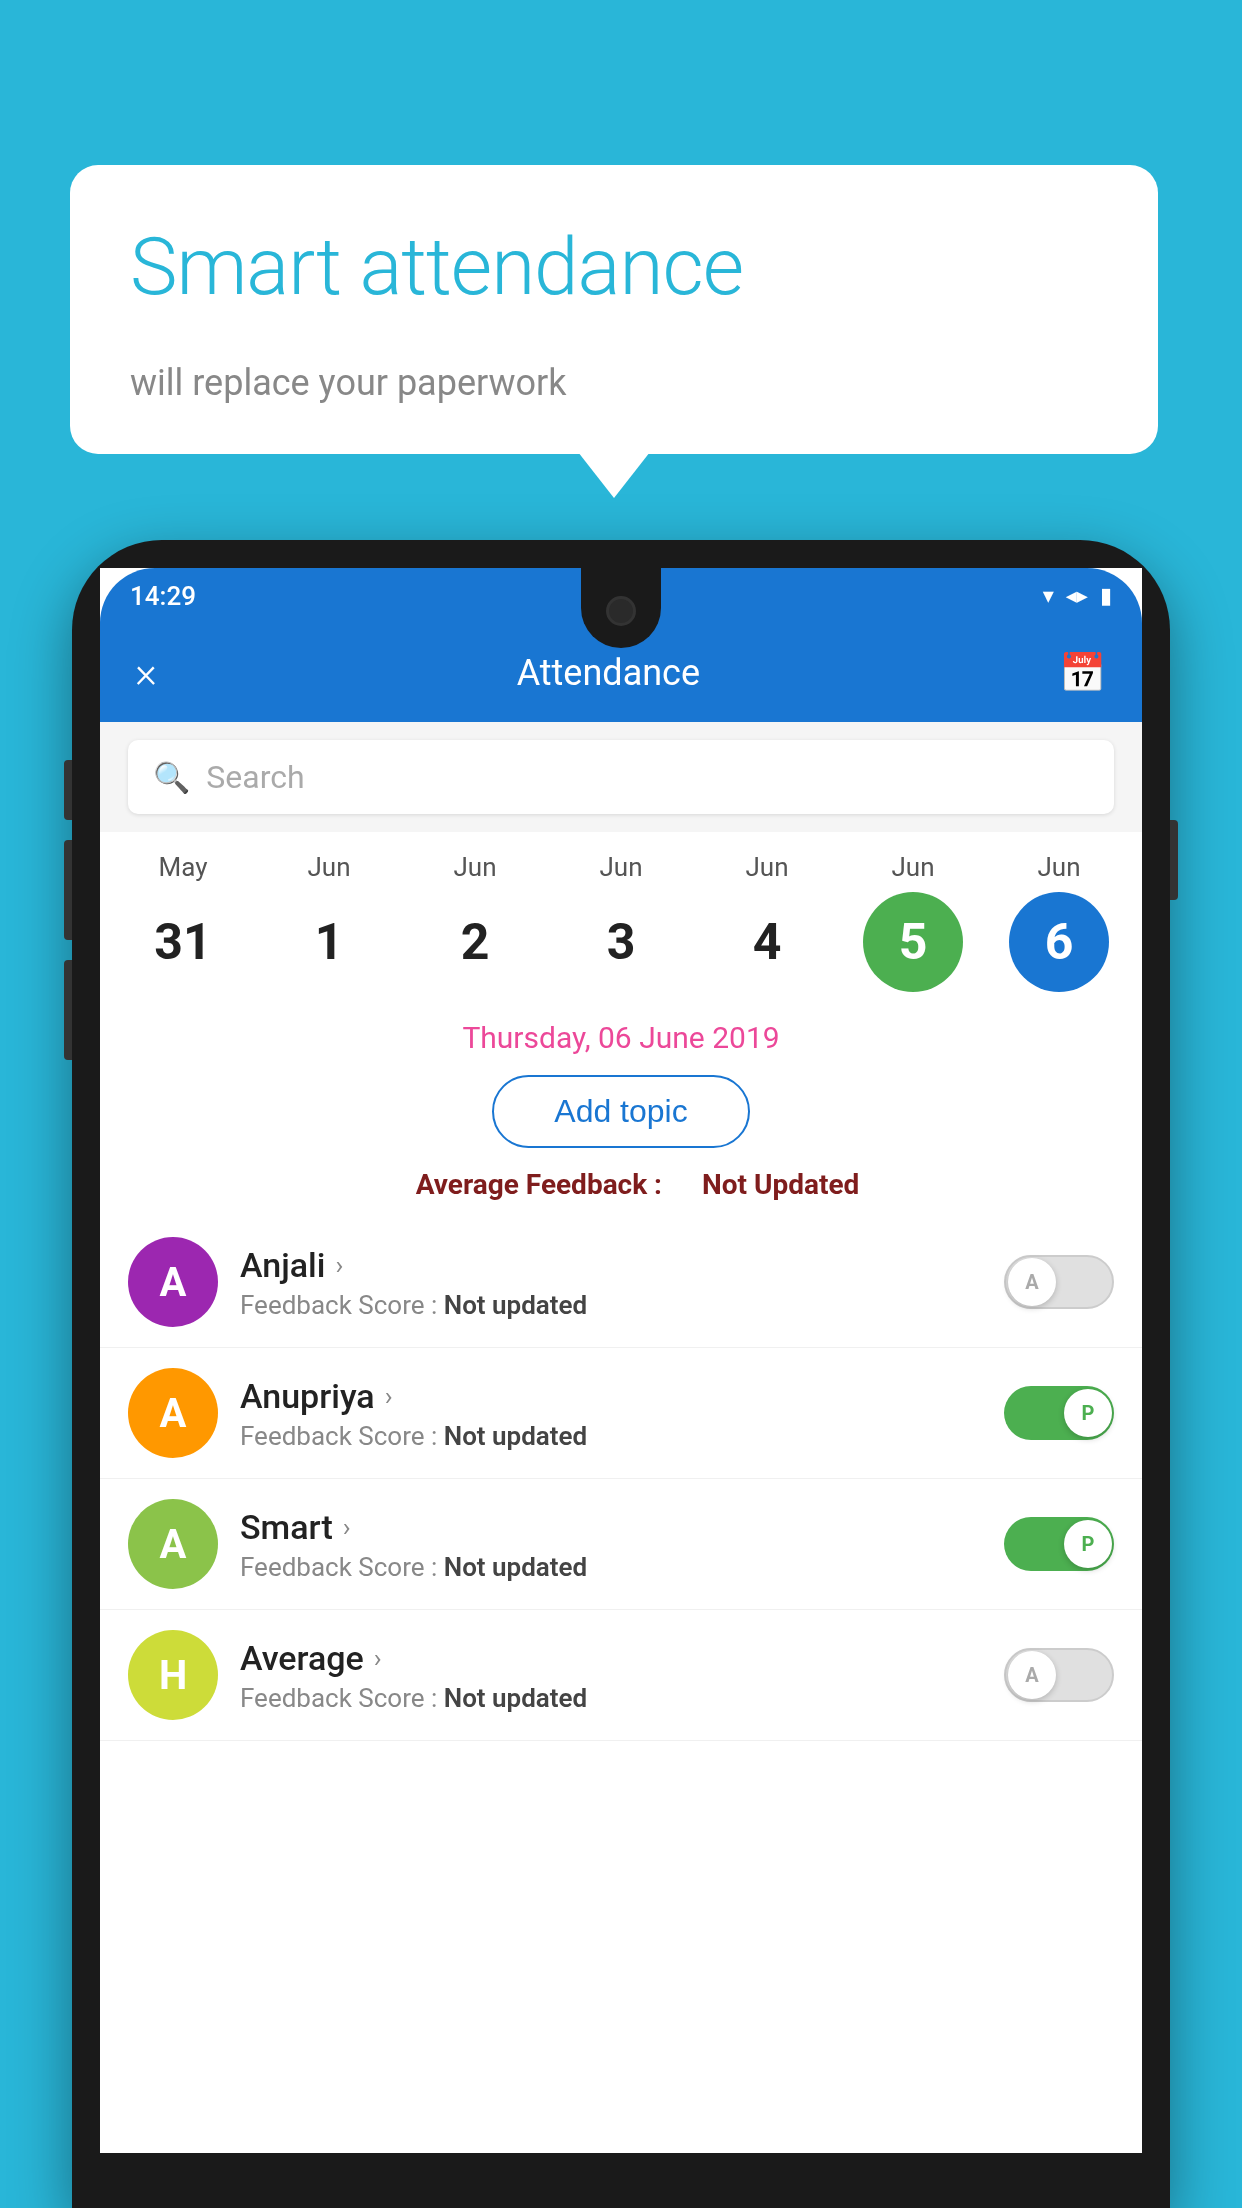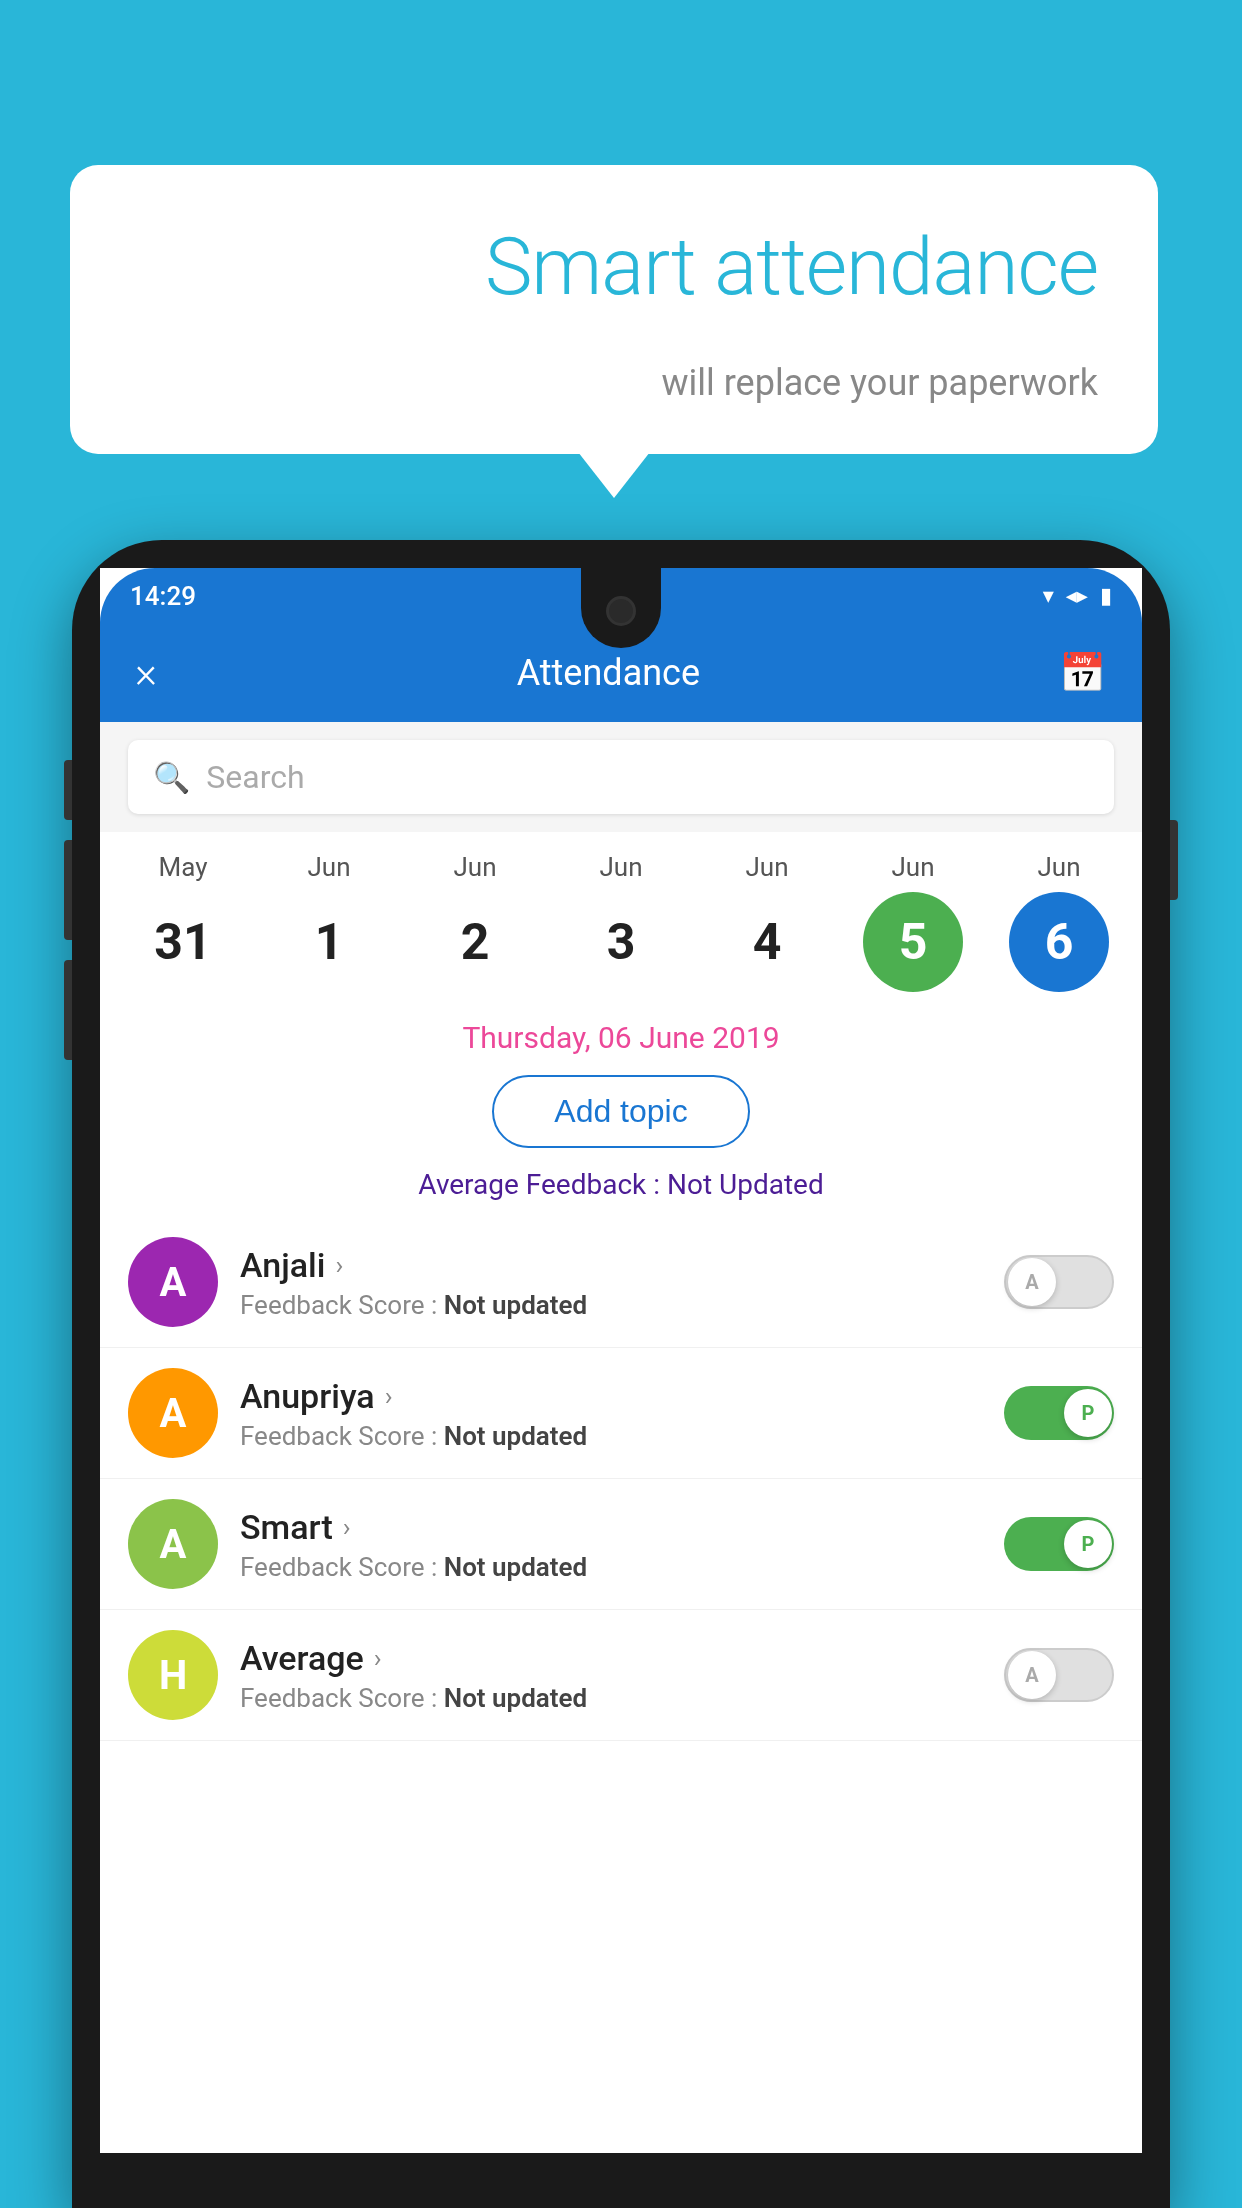--- a/index.html
+++ b/index.html
@@ -14,21 +14,21 @@
 
     
     .speech-bubble {
       position: absolute;
       top: 165px;
       left: 70px;
       right: 84px;
       background: white;
       border-radius: 28px;
       padding: 55px 60px 50px;
-      text-align: right;
+      text-align: left;
     }
     .speech-bubble::after {
       content: '';
       position: absolute;
       bottom: -44px;
       left: 50%;
       transform: translateX(-50%);
       width: 0;
       height: 0;
       border-left: 36px solid transparent;
@@ -233,22 +233,23 @@
     }
 
     
     .avg-feedback {
       text-align: center;
       font-size: 28px;
       color: #666;
       padding: 8px 0 16px;
     }
     .avg-feedback span {
-      font-weight: 400;
-      color: #4c1d95;
+      font-weight: 700;
+      color: #7f1d1d;
+      margin-left: 33px;
     }
 
     
     .student-list {
       flex: 1;
       overflow-y: auto;
     }
     .student-item {
       display: flex;
       align-items: center;

